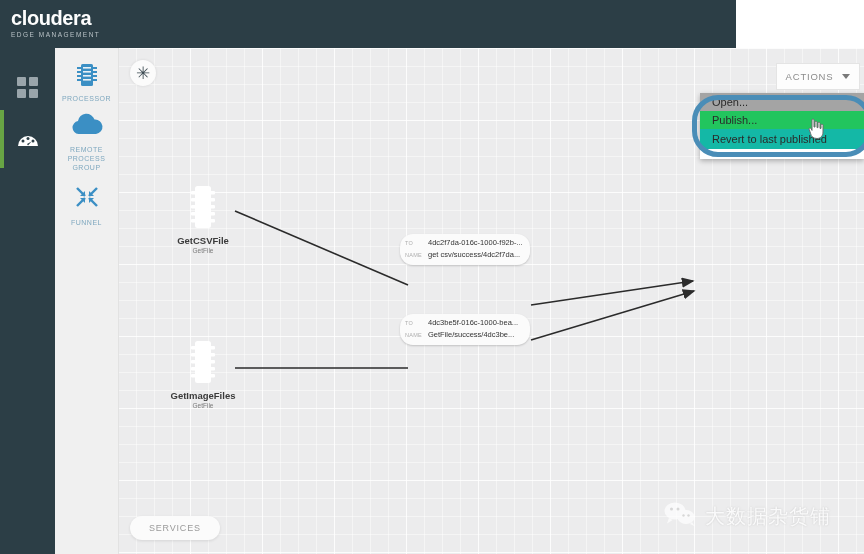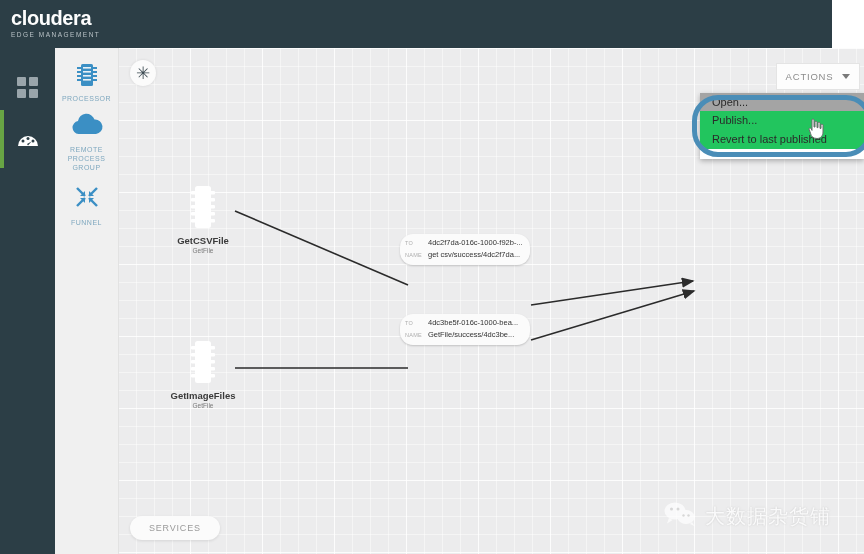--- a/index.html
+++ b/index.html
@@ -18,21 +18,21 @@
     position: relative;
     width: 864px;
     height: 554px;
     overflow: hidden;
   }
 
   
   .header {
     position: absolute;
     left: 0; top: 0;
-    width: 832px; height: 48px;
+    width: 736px; height: 48px;
     background: #2c3e46;
     z-index: 40;
   }
   .brand {
     position: absolute;
     left: 11px; top: 8px;
     color: #ffffff;
     user-select: none;
   }
   .brand-name {
@@ -309,21 +309,21 @@
     color: #2a2a2a;
   }
   .menu-item.hl {
     background: #a4a4a4;
   }
   .menu-item.hl.second {
     background: #22c55e;
   }
   .menu-item.plain {
     color: #2a2a2a;
-    background: #22c55e;
+    background: #14b8a6;
     height: 20px;
     line-height: 20px;
   }
 
   
   .ring {
     position: absolute;
     left: 692px; top: 95px;
     width: 170px; height: 52px;
     border: 5px solid #4a8db7;

